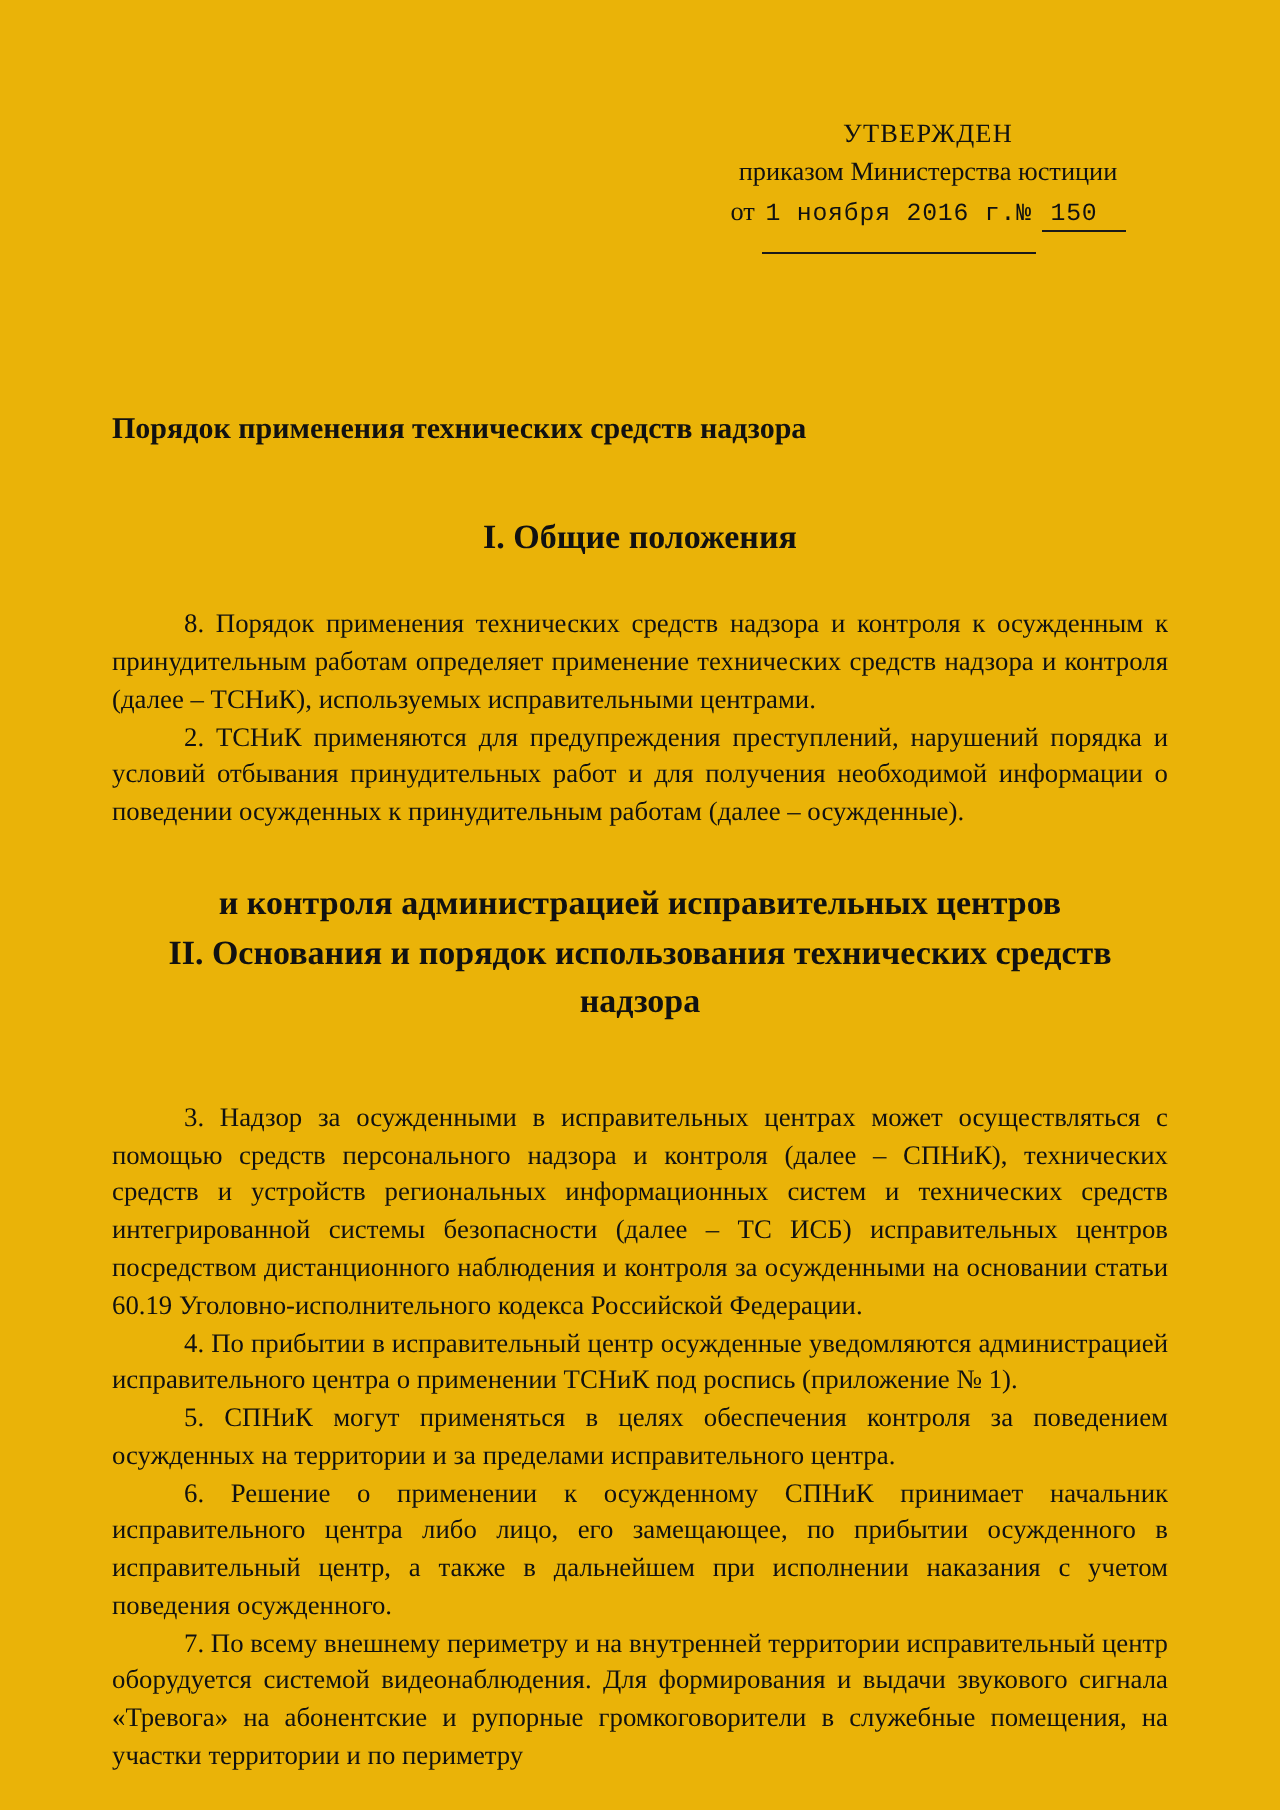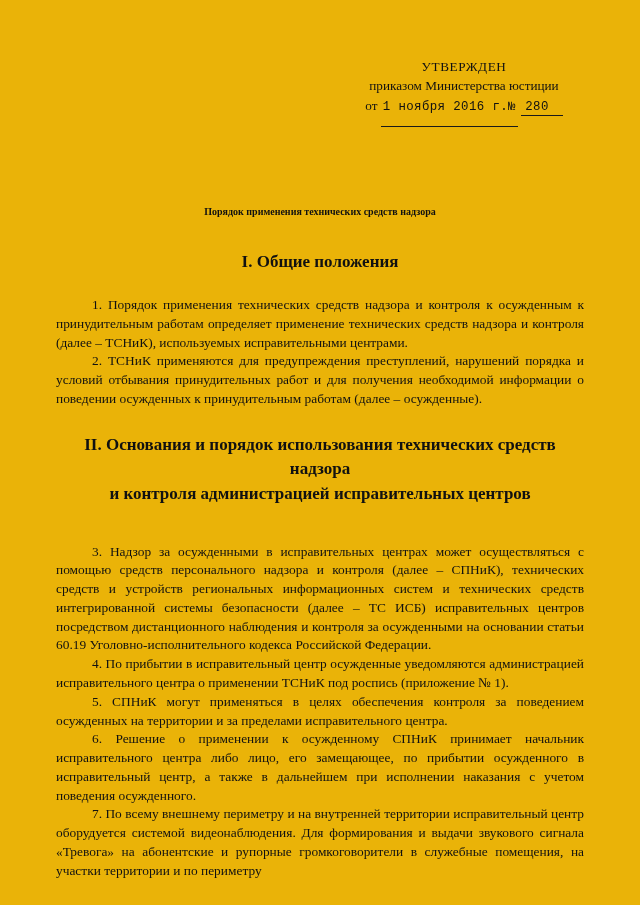--- a/index.html
+++ b/index.html
@@ -64,23 +64,23 @@
 
   
   .doc-body {
     position: absolute;
     left: 56px;
     top: 205px;
     width: 528px;
   }
 
   .doc-title {
-    text-align: center;
+    text-align: left;
     font-weight: bold;
-    font-size: 10px;
+    font-size: 15px;
     line-height: 1.45;
     margin: 0 0 0 0;
   }
   .doc-title .tline { display: block; }
 
   .section-heading {
     text-align: center;
     font-weight: bold;
     font-size: 17px;
     line-height: 1.45;
@@ -106,42 +106,42 @@
 <body>
 
 <div class="page">
 
   <div class="approval-block">
     <div class="approval-title">УТВЕРЖДЕН</div>
     <div class="approval-line">приказом Министерства юстиции</div>
     <div class="date-line">
       <span class="date-prefix">от</span>
       <span class="date-typed">1 ноября 2016 г.№</span>
-      <span class="num-typed">280</span>
+      <span class="num-typed">150</span>
     </div>
   </div>
 
   <div class="doc-body">
 
     <div class="doc-title">
       <span class="tline">Порядок применения технических средств надзора</span>
     </div>
 
     <div class="section-heading sec-1">
       <span class="tline">I. Общие положения</span>
     </div>
 
     <div class="para-group">
-      <p class="para">1. Порядок применения технических средств надзора и контроля к осужденным к принудительным работам определяет применение технических средств надзора и контроля (далее – ТСНиК), используемых исправительными центрами.</p>
+      <p class="para">8. Порядок применения технических средств надзора и контроля к осужденным к принудительным работам определяет применение технических средств надзора и контроля (далее – ТСНиК), используемых исправительными центрами.</p>
       <p class="para">2. ТСНиК применяются для предупреждения преступлений, нарушений порядка и условий отбывания принудительных работ и для получения необходимой информации о поведении осужденных к принудительным работам (далее – осужденные).</p>
     </div>
 
     <div class="section-heading sec-2">
+      <span class="tline">и контроля администрацией исправительных центров</span>
       <span class="tline">II. Основания и порядок использования технических средств надзора</span>
-      <span class="tline">и контроля администрацией исправительных центров</span>
     </div>
 
     <div class="para-group-2">
       <p class="para">3. Надзор за осужденными в исправительных центрах может осуществляться с помощью средств персонального надзора и контроля (далее – СПНиК), технических средств и устройств региональных информационных систем и технических средств интегрированной системы безопасности (далее – ТС ИСБ) исправительных центров посредством дистанционного наблюдения и контроля за осужденными на основании статьи 60.19 Уголовно-исполнительного кодекса Российской Федерации.</p>
       <p class="para">4. По прибытии в исправительный центр осужденные уведомляются администрацией исправительного центра о применении ТСНиК под роспись (приложение № 1).</p>
       <p class="para">5. СПНиК могут применяться в целях обеспечения контроля за поведением осужденных на территории и за пределами исправительного центра.</p>
       <p class="para">6. Решение о применении к осужденному СПНиК принимает начальник исправительного центра либо лицо, его замещающее, по прибытии осужденного в исправительный центр, а также в дальнейшем при исполнении наказания с учетом поведения осужденного.</p>
       <p class="para">7. По всему внешнему периметру и на внутренней территории исправительный центр оборудуется системой видеонаблюдения. Для формирования и выдачи звукового сигнала «Тревога» на абонентские и рупорные громкоговорители в служебные помещения, на участки территории и по периметру</p>
     </div>
 

